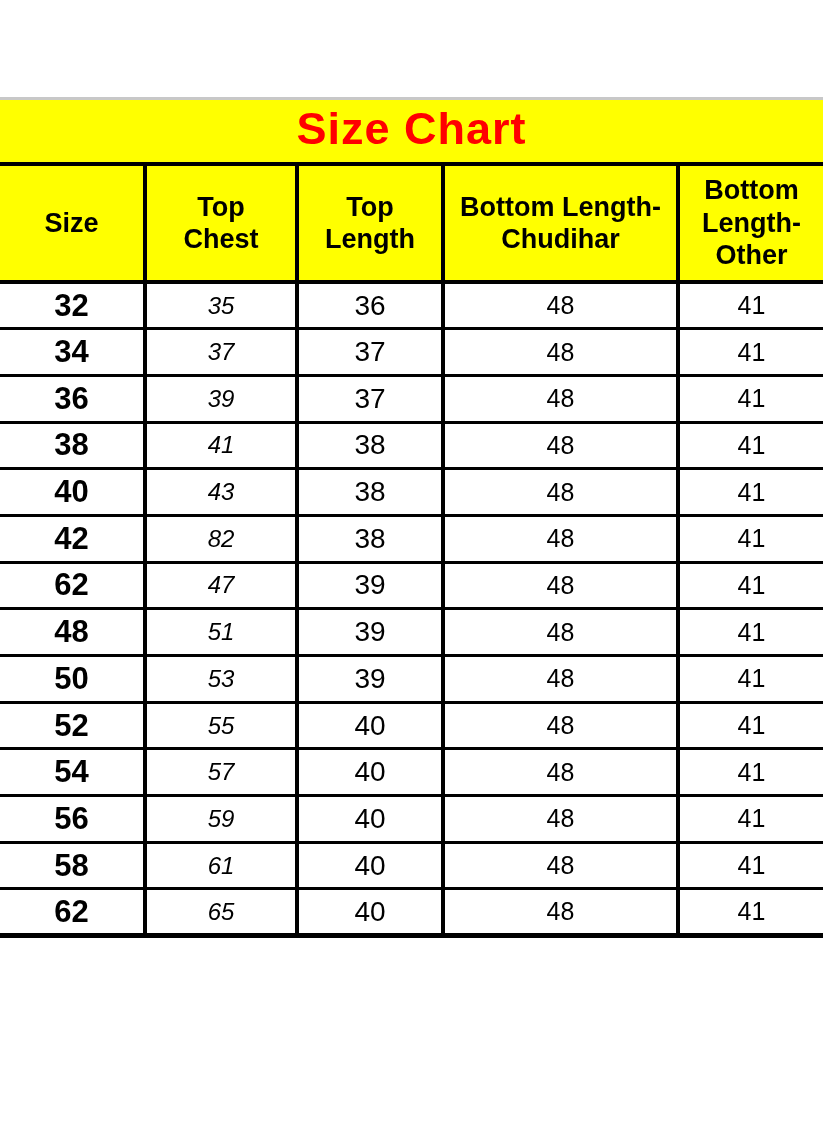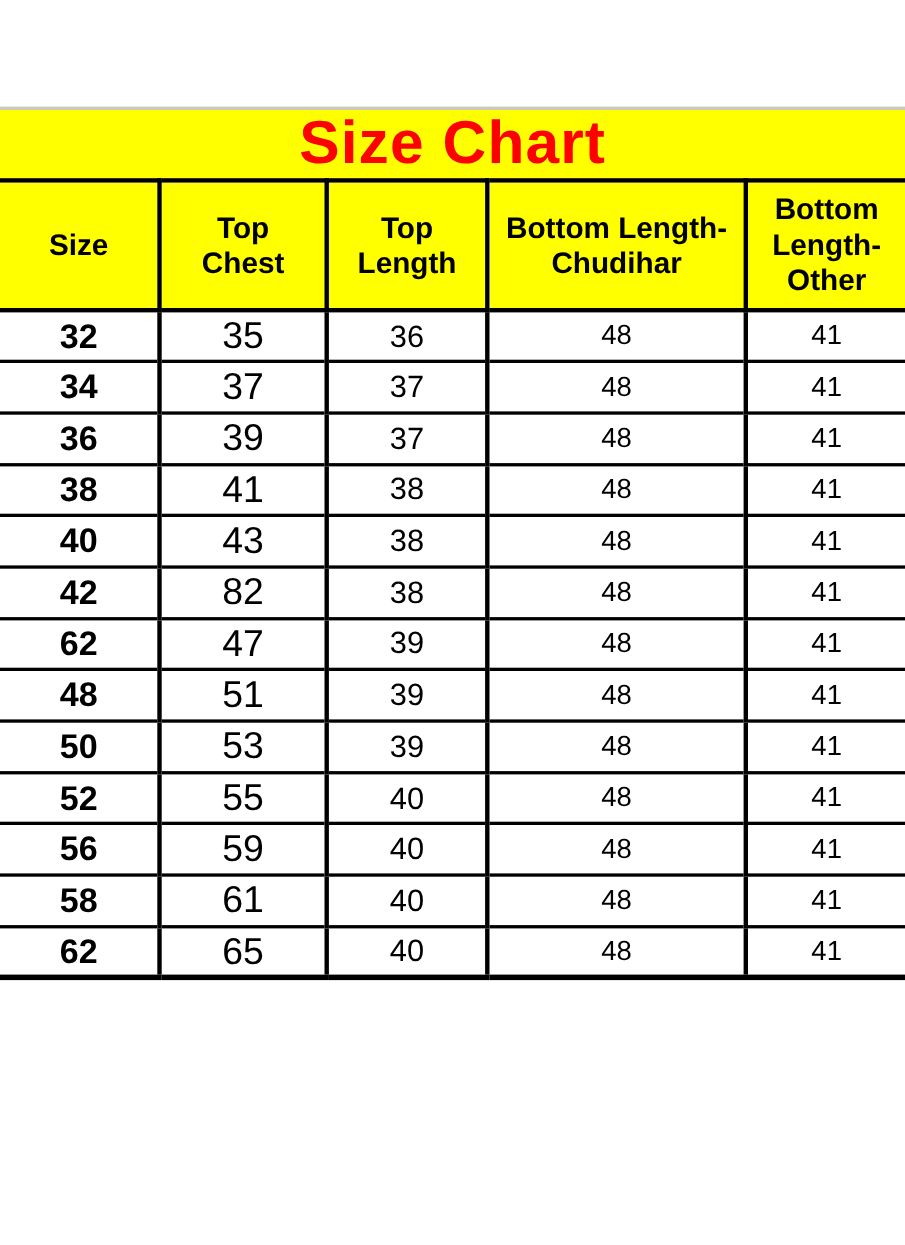--- a/index.html
+++ b/index.html
@@ -28,21 +28,21 @@
     top: 97px;
     left: 0;
     width: 823px;
   }
   .title-band {
     width: 823px;
     height: 65px;
     background: var(--band);
     border-top: 3px solid var(--top_rule);
     color: var(--title_text);
-    font-size: 55px;
+    font-size: 45px;
     font-weight: bold;
     letter-spacing: 1px;
     display: flex;
     align-items: center;
     justify-content: center;
     padding-bottom: 4px;
   }
   table.size-table {
     border-collapse: collapse;
     table-layout: fixed;
@@ -67,21 +67,21 @@
     white-space: pre-line;
     border-top-width: 4px;
     border-bottom-width: 4px;
   }
   .size-table tbody td {
     height: 46.7px;
     font-size: 26px;
     background: var(--page_bg);
   }
   .size-table tbody td:first-child { font-weight: bold; font-size: 31px; }
-  .size-table tbody td:nth-child(2) { font-size: 34px; }
+  .size-table tbody td:nth-child(2) { font-size: 24px; font-style: italic; }
   .size-table tbody td:nth-child(3) { font-size: 28px; }
   .size-table tbody td:nth-child(4) { font-size: 25px; }
   .size-table tbody td:nth-child(5) { font-size: 25px; }
   .size-table tbody tr:last-child td { border-bottom-width: 5px; }
 </style>
 </head>
 <body>
 
 <div class="page">
   <div class="chart-block">
@@ -183,20 +183,27 @@
   </tr>
 
   <tr>
     <td>52</td>
     <td>55</td>
     <td>40</td>
     <td>48</td>
     <td>41</td>
   </tr>
 
+  <tr>
+    <td>54</td>
+    <td>57</td>
+    <td>40</td>
+    <td>48</td>
+    <td>41</td>
+  </tr>
 
   <tr>
     <td>56</td>
     <td>59</td>
     <td>40</td>
     <td>48</td>
     <td>41</td>
   </tr>
 
   <tr>

